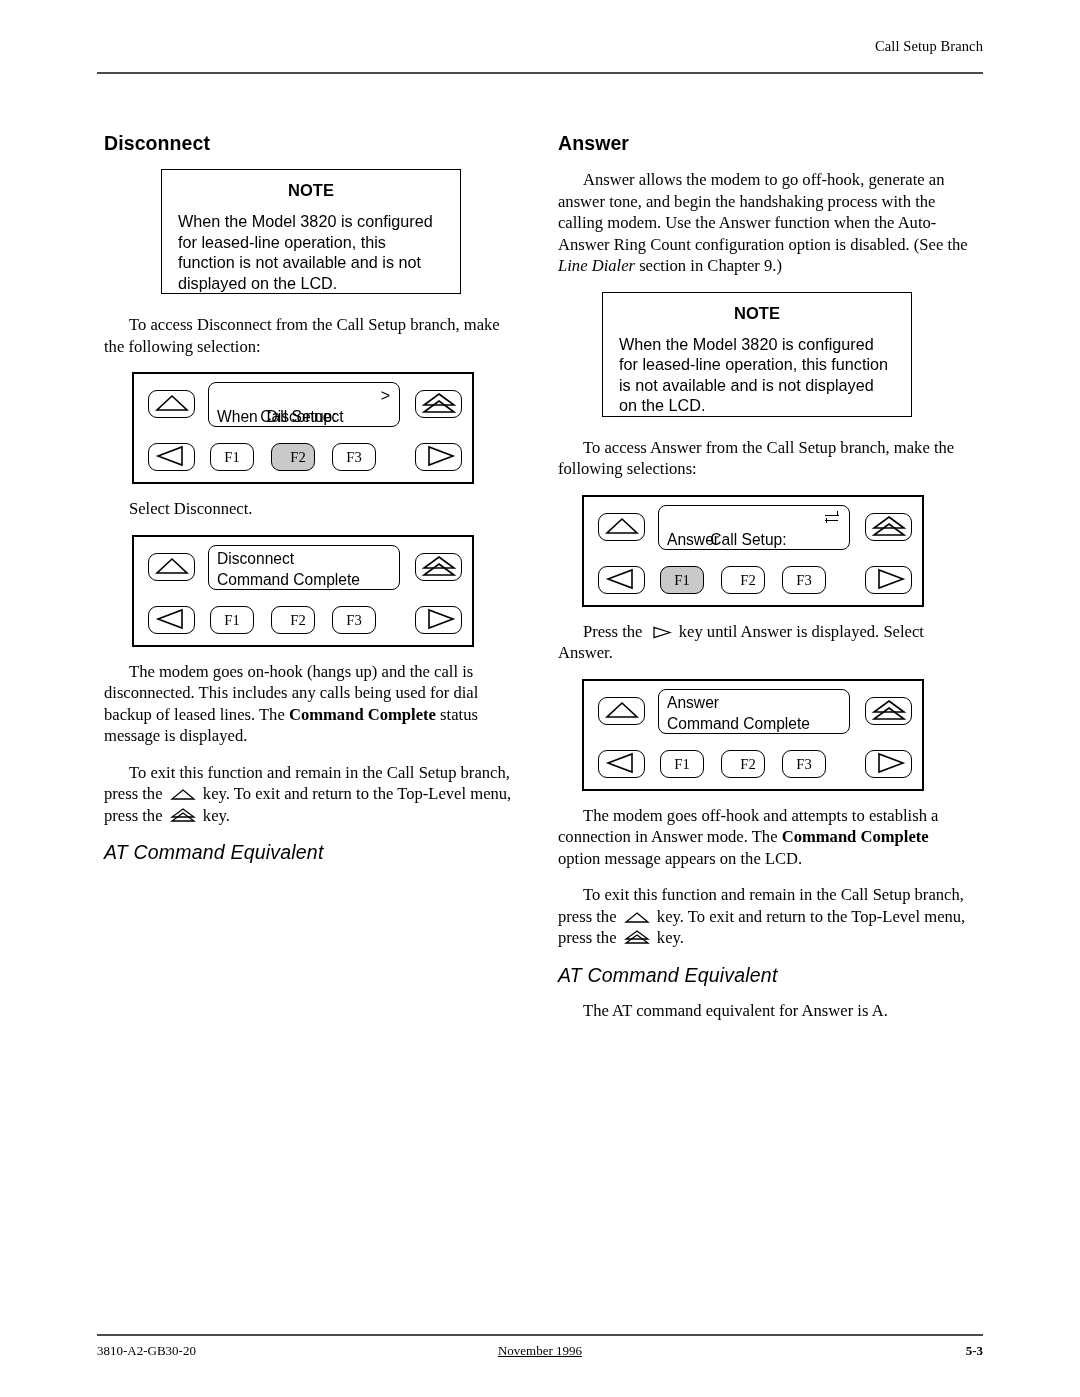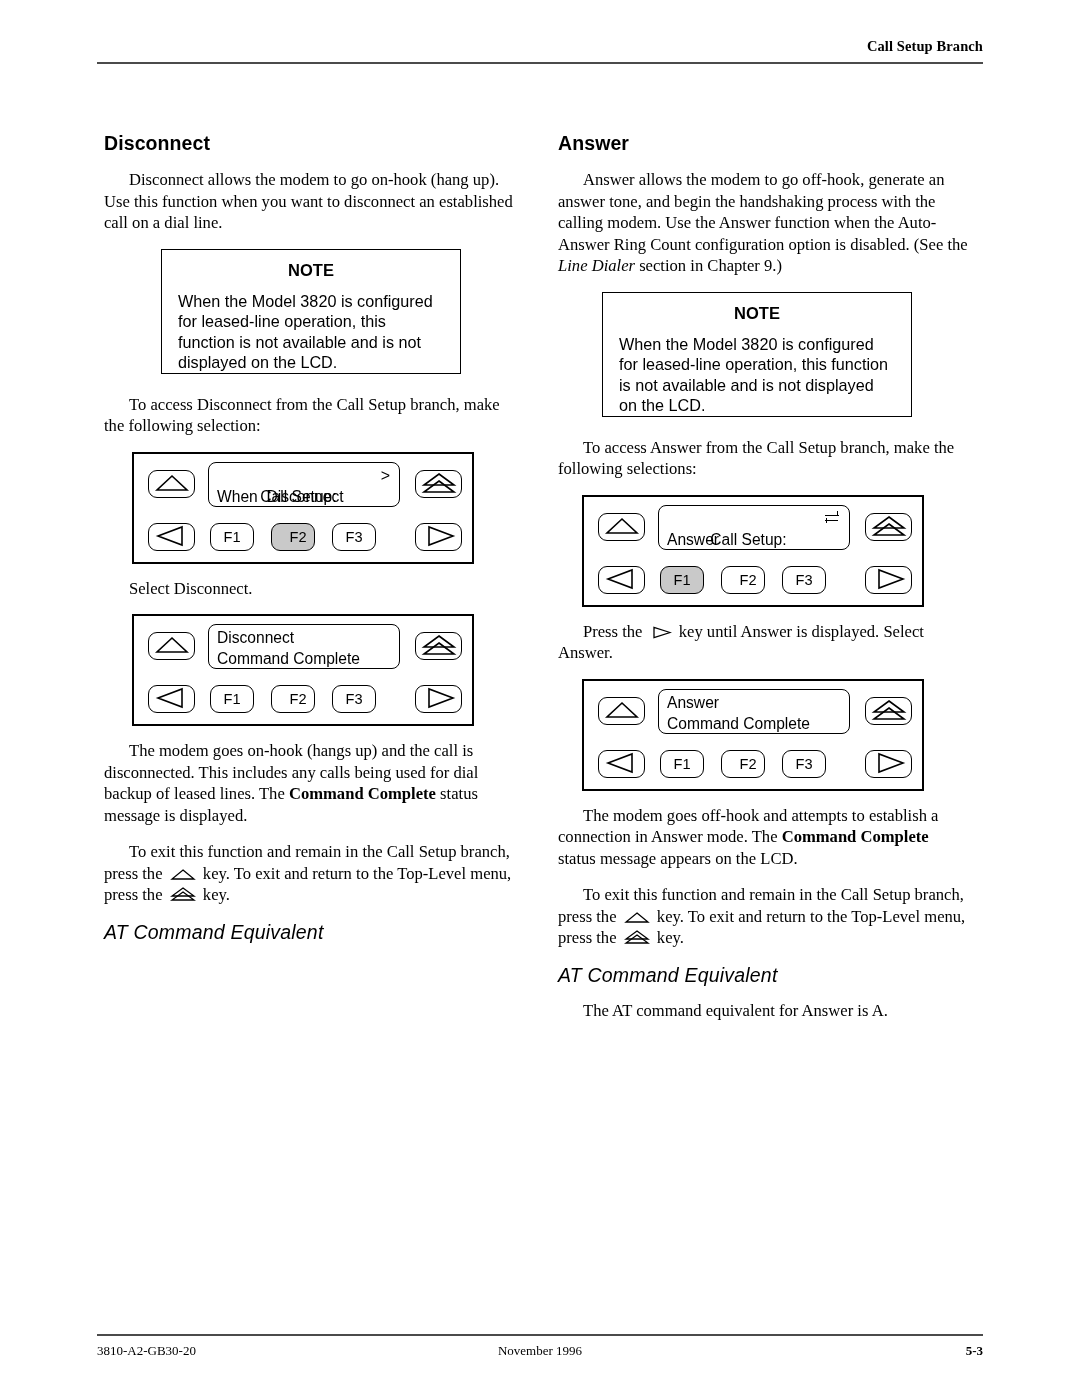--- a/index.html
+++ b/index.html
@@ -27,24 +27,24 @@
   
   .header {
     position: absolute;
     left: 97px;
     top: 38px;
     width: 886px;
   }
   .header-title {
     text-align: right;
     font-family: "Liberation Serif", "DejaVu Serif", serif;
-    font-weight: bold;
+    font-weight: normal;
     font-size: 14.5px;
     letter-spacing: .1px;
-    padding-bottom: 7px;
+    padding-bottom: 17px;
   }
   .header-rule {
     height: 2.4px;
     background: #4b4b4b;
     width: 100%;
   }
 
   
   .footer {
     position: absolute;
@@ -57,21 +57,21 @@
     background: #4b4b4b;
     width: 100%;
     margin-bottom: 7px;
   }
   .footer-row {
     position: relative;
     height: 20px;
     font-size: 13px;
   }
   .footer-left   { position: absolute; left: 0;  top: 0; }
-  .footer-center { position: absolute; left: 50%; top: 0; transform: translateX(-50%); }
+  .footer-center { position: absolute; left: 50%; top: 0; transform: translateX(-50%); text-decoration: underline; }
   .footer-right  { position: absolute; right: 0; top: 0; font-weight: bold; }
 
   
   .col {
     position: absolute;
     top: 132px;
     width: 410px;
   }
   .col-left  { left: 104px; }
   .col-right { left: 558px; }
@@ -186,21 +186,21 @@
   .swap-sym i.tick-r  { left: 12.5px; top: 0.5px; width: 1.4px; height: 5px; }
   .swap-sym i.tick-l  { left: 1.5px;  top: 7.5px; width: 1.4px; height: 5px; }
 
   
   .key {
     position: absolute;
     box-sizing: border-box;
     border: 1.6px solid #000;
     border-radius: 9px;
     background: #fff;
-    font-family: Liberation Sans, sans-serif;
+    font-family: Liberation Serif, serif;
     font-size: 14.6px;
     text-align: center;
     line-height: 26px;
   }
   .key.fkey {
     width: 44px;
     height: 28px;
     top: 69px;
   }
   .key.fkey.selected { background: #c9c9c9; }
@@ -235,21 +235,20 @@
 
   <div class="header">
     <div class="header-title">Call Setup Branch</div>
     <div class="header-rule"></div>
   </div>
 
   <div class="col col-left">
 
     <h2 class="sec">Disconnect</h2>
 
-    <p class="body">Disconnect allows the modem to go on-hook (hang up). Use this function when you want to disconnect an established call on a dial line.</p>
 
     <div class="note-box left-note">
       <div class="note-title">NOTE</div>
       <div class="note-text">When the Model 3820 is configured for leased-line operation, this function is not available and is not displayed on the LCD.</div>
     </div>
 
     <p class="body">To access Disconnect from the Call Setup branch, make the following selection:</p>
 
     <div class="panel left-panel">
       <div class="lcd">
@@ -450,21 +449,21 @@
               <polygon points="34,12 10,3 10,21" fill="none" stroke="#000" stroke-width="1.6"></polygon>
             </svg>
         </span>
       </div>
       <div class="key fkey key-f1">F1</div>
       <div class="key fkey key-f2">F2</div>
       <div class="key fkey key-f3">F3</div>
     </div>
 
     <p class="body">
-      <span>The modem goes off-hook and attempts to establish a connection in Answer mode. The </span><span class="b">Command Complete</span><span> status message appears on the LCD.</span>
+      <span>The modem goes off-hook and attempts to establish a connection in Answer mode. The </span><span class="b">Command Complete</span><span> option message appears on the LCD.</span>
     </p>
 
     <p class="body">
       <span>To exit this function and remain in the Call Setup branch, press the </span><span class="g"><svg width="26" height="13" viewBox="0 0 26 13">
             <polygon points="13,2 24,11 2,11" fill="none" stroke="#000" stroke-width="1.3"></polygon>
           </svg></span><span> key. To exit and return to the Top-Level menu, press the </span><span class="g"><svg width="26" height="15" viewBox="0 0 26 15">
             <polygon points="13,1 24,9 2,9" fill="none" stroke="#000" stroke-width="1.3"></polygon>
             <polygon points="13,5 24,13 2,13" fill="none" stroke="#000" stroke-width="1.3"></polygon>
           </svg></span><span> key.</span>
     </p>

